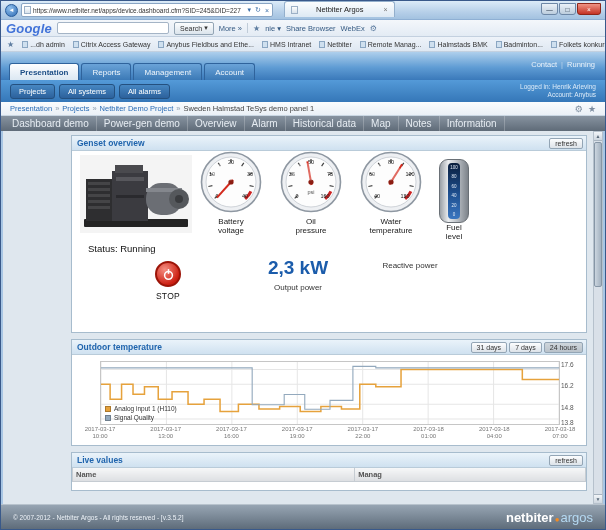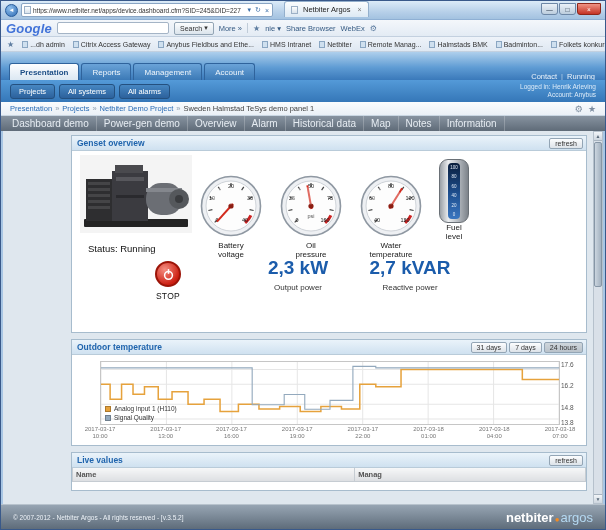--- a/index.html
+++ b/index.html
@@ -7,21 +7,21 @@
 body{font-family:"Liberation Sans","DejaVu Sans",sans-serif;}
 .window{position:relative;width:606px;height:530px;margin:0;background:#dfe7ee;border:1px solid #39598a;box-shadow:inset 0 0 0 2px #a8c6e4;overflow:hidden;}
 
 
 .titlebar{height:19px;background:linear-gradient(#dcebf8,#b7d0e9 60%,#a3c2e0);border-bottom:1px solid #8fb0d4;display:flex;align-items:center;padding:2px 4px;gap:3px;}
 .nav-circle{width:13px;height:13px;border-radius:50%;background:radial-gradient(circle at 35% 30%,#8fc0ee,#2f6cb4);color:#fff;font-size:6px;display:flex;align-items:center;justify-content:center;border:1px solid #275c9c;flex:0 0 auto;}
 .addr{flex:0 0 252px;height:14px;background:#fff;border:1px solid #89a5c4;border-radius:2px;display:flex;align-items:center;padding:0 2px;gap:2px;}
 .addr input{border:0;outline:0;flex:1;min-width:0;font-size:6.5px;color:#333;font-family:inherit;background:transparent;}
 .addr-ico{font-size:7px;color:#3a6ea8;padding:0 1px;cursor:default;}
 .fi{width:7px;height:8px;background:linear-gradient(#fdfdfd,#d8e2ec);border:1px solid #9cb0c6;flex:0 0 auto;}
-.tab-browser{margin-left:8px;height:16px;display:flex;align-items:center;gap:5px;padding:0 6px;background:linear-gradient(#fbfdfe,#dde9f4);border:1px solid #93afcc;border-bottom:none;border-radius:3px 3px 0 0;font-size:7.5px;color:#222;align-self:flex-end;}
+.tab-browser{margin-left:8px;height:16px;display:flex;align-items:center;gap:18px;padding:0 6px;background:linear-gradient(#fbfdfe,#dde9f4);border:1px solid #93afcc;border-bottom:none;border-radius:3px 3px 0 0;font-size:7.5px;color:#222;align-self:flex-end;}
 .tab-close{color:#777;font-size:7px;margin-left:2px;}
 .win-controls{margin-left:auto;display:flex;gap:1px;align-self:flex-start;}
 .win-btn{width:17px;height:12px;border:1px solid #6d87a6;border-radius:0 0 3px 3px;background:linear-gradient(#eaf1f8,#bccddd);font-size:6.5px;color:#234;display:flex;align-items:center;justify-content:center;}
 .win-btn.close{background:linear-gradient(#ef9384,#c43325);color:#fff;border-color:#8e2619;width:24px;}
 
 .gbar{height:17px;background:linear-gradient(#f4f7fb,#e3ebf4);border-bottom:1px solid #c3d0df;display:flex;align-items:center;padding:0 5px;gap:5px;font-size:7.5px;color:#444;white-space:nowrap;}
 .glogo{font-weight:bold;font-size:13px;color:#4273d8;letter-spacing:.2px;font-style:italic;}
 .gsearch{width:112px;height:12px;border:1px solid #a4b4c6;border-radius:2px;font-size:7px;font-family:inherit;padding:0 2px;background:#fff;}
 .gbtn{height:13px;display:flex;align-items:center;gap:2px;font-size:7px;font-family:inherit;color:#333;background:linear-gradient(#fcfdfe,#dbe4ec);border:1px solid #93a5b5;border-radius:2px;padding:0 5px;}
 .glink{color:#355a82;cursor:default;display:flex;align-items:center;gap:2px;}
@@ -29,21 +29,21 @@
 .gico{font-size:8px;color:#5e7da0;}
 
 .favbar{height:15px;background:linear-gradient(#eef3f9,#dfe8f2);border-bottom:1px solid #c3d0df;display:flex;align-items:center;padding:0 6px;gap:8px;font-size:7px;color:#333;white-space:nowrap;overflow:hidden;}
 .fav-item{display:flex;align-items:center;gap:2px;flex:0 0 auto;}
 .fav-ico{width:6px;height:7px;background:#cfe0ef;border:1px solid #8aa6c2;}
 
 
 .appheader{height:28px;background:linear-gradient(#aecfec,#5f9cd4 55%,#3a79ba);display:flex;align-items:flex-end;padding:0 8px;position:relative;}
 .apptab{height:17px;padding:0 10px;display:flex;align-items:center;font-size:8px;color:#eef5fb;background:linear-gradient(#6aa3d8,#3b79b6);border:1px solid #2f639c;border-bottom:none;border-radius:3px 3px 0 0;margin-right:2px;}
 .apptab.active{background:linear-gradient(#fdfeff,#dbe7f2);color:#1c4e86;font-weight:bold;}
-.nav-links{position:absolute;right:10px;top:20px;font-size:7.5px;color:#eaf2fa;display:flex;gap:4px;align-items:center;margin-left:24px;}
+.nav-links{position:absolute;right:10px;top:8px;font-size:7.5px;color:#eaf2fa;display:flex;gap:4px;align-items:center;margin-left:24px;}
 .navsep{color:#bcd4ea;}
 
 .subnav{height:22px;background:linear-gradient(#549ad8,#3577b8);display:flex;align-items:center;gap:4px;padding:0 9px;position:relative;}
 .pill{font-size:7.5px;color:#fff;padding:2px 8px;background:linear-gradient(#4787c2,#2c619c);border:1px solid #24507f;border-radius:3px;}
 .login-info{position:absolute;right:9px;top:3px;text-align:right;font-size:6.5px;color:#dcebf8;line-height:8px;}
 
 .crumbs{height:14px;background:linear-gradient(#fafcfe,#eaf0f6);border-bottom:1px solid #c9d6e2;display:flex;align-items:center;padding:0 9px;font-size:7.5px;gap:3px;color:#2a6cb5;position:relative;white-space:nowrap;}
 .crumb-sep{color:#90a0b0;}
 .crumb.last{color:#444;}
 .crumb-icons{position:absolute;right:9px;display:flex;gap:5px;font-size:9px;color:#7d8da0;}
@@ -58,21 +58,21 @@
 .panel-h{height:15px;background:linear-gradient(#eaf3fa,#cfe1f0);border-bottom:1px solid #b9cbd9;display:flex;align-items:center;padding:0 5px;position:relative;}
 .panel-title{font-size:8.5px;font-weight:bold;color:#1f64ad;}
 .panel-h .right{position:absolute;right:3px;display:flex;gap:2px;}
 .btn{font-size:7px;color:#333;background:linear-gradient(#fcfdfe,#dde3e9);border:1px solid #93a5b5;border-radius:2px;padding:1px 5px;font-family:inherit;}
 .btn.active{background:linear-gradient(#cfd6dc,#b9c2ca);}
 
 
 .genset-body{position:relative;height:181px;}
 .engine{position:absolute;left:8px;top:4px;width:112px;height:78px;}
 .status{position:absolute;left:16px;top:92px;font-size:9.5px;color:#111;}
-.gauge-block{position:absolute;width:74px;text-align:center;top:24px;}
+.gauge-block{position:absolute;width:74px;text-align:center;top:0;}
 .gb0{left:122px;} .gb1{left:202px;} .gb2{left:282px;}
 .gauge-svg{width:62px;height:62px;}
 .gnum{font-size:5.5px;fill:#222;text-anchor:middle;}
 .gunit{font-size:5.5px;fill:#555;text-anchor:middle;}
 .needle-line{stroke:#d32b1e;stroke-width:2;}
 .gauge-label{font-size:8px;line-height:8.5px;color:#1a1a1a;margin-top:1px;}
 .fuel-block{position:absolute;left:358px;top:8px;width:48px;text-align:center;}
 .fuel-tank{position:relative;width:30px;height:64px;margin:0 auto;border:1px solid #6a7076;border-radius:9px;background:linear-gradient(90deg,#9aa0a6,#eceef0 30%,#b9bec4 62%,#7d838a);}
 .fuel-col{position:absolute;left:8px;right:8px;top:3px;bottom:3px;border-radius:4px;background:linear-gradient(180deg,#0a1e3c,#1e4f8f 55%,#3a76c0);}
 .fuel-scale{display:flex;flex-direction:column;justify-content:space-between;height:100%;font-size:4.5px;color:#dfe9f5;line-height:5px;padding:2px 0;}
@@ -416,21 +416,20 @@
             </svg>
           </div>
           <div class="ctrl-label">STOP</div>
         </div>
 
         <div class="power-block pb-kw">
           <div class="power-value">2,3 kW</div>
           <div class="power-label">Output power</div>
         </div>
         <div class="power-block pb-kvar">
-          <div class="power-value">2,7 kVAR</div>
           <div class="power-label">Reactive power</div>
         </div>
 
       </div>
     </div>
 
     <div class="panel">
       <div class="panel-h">
         <span class="panel-title">Outdoor temperature</span>
         <span class="right">

